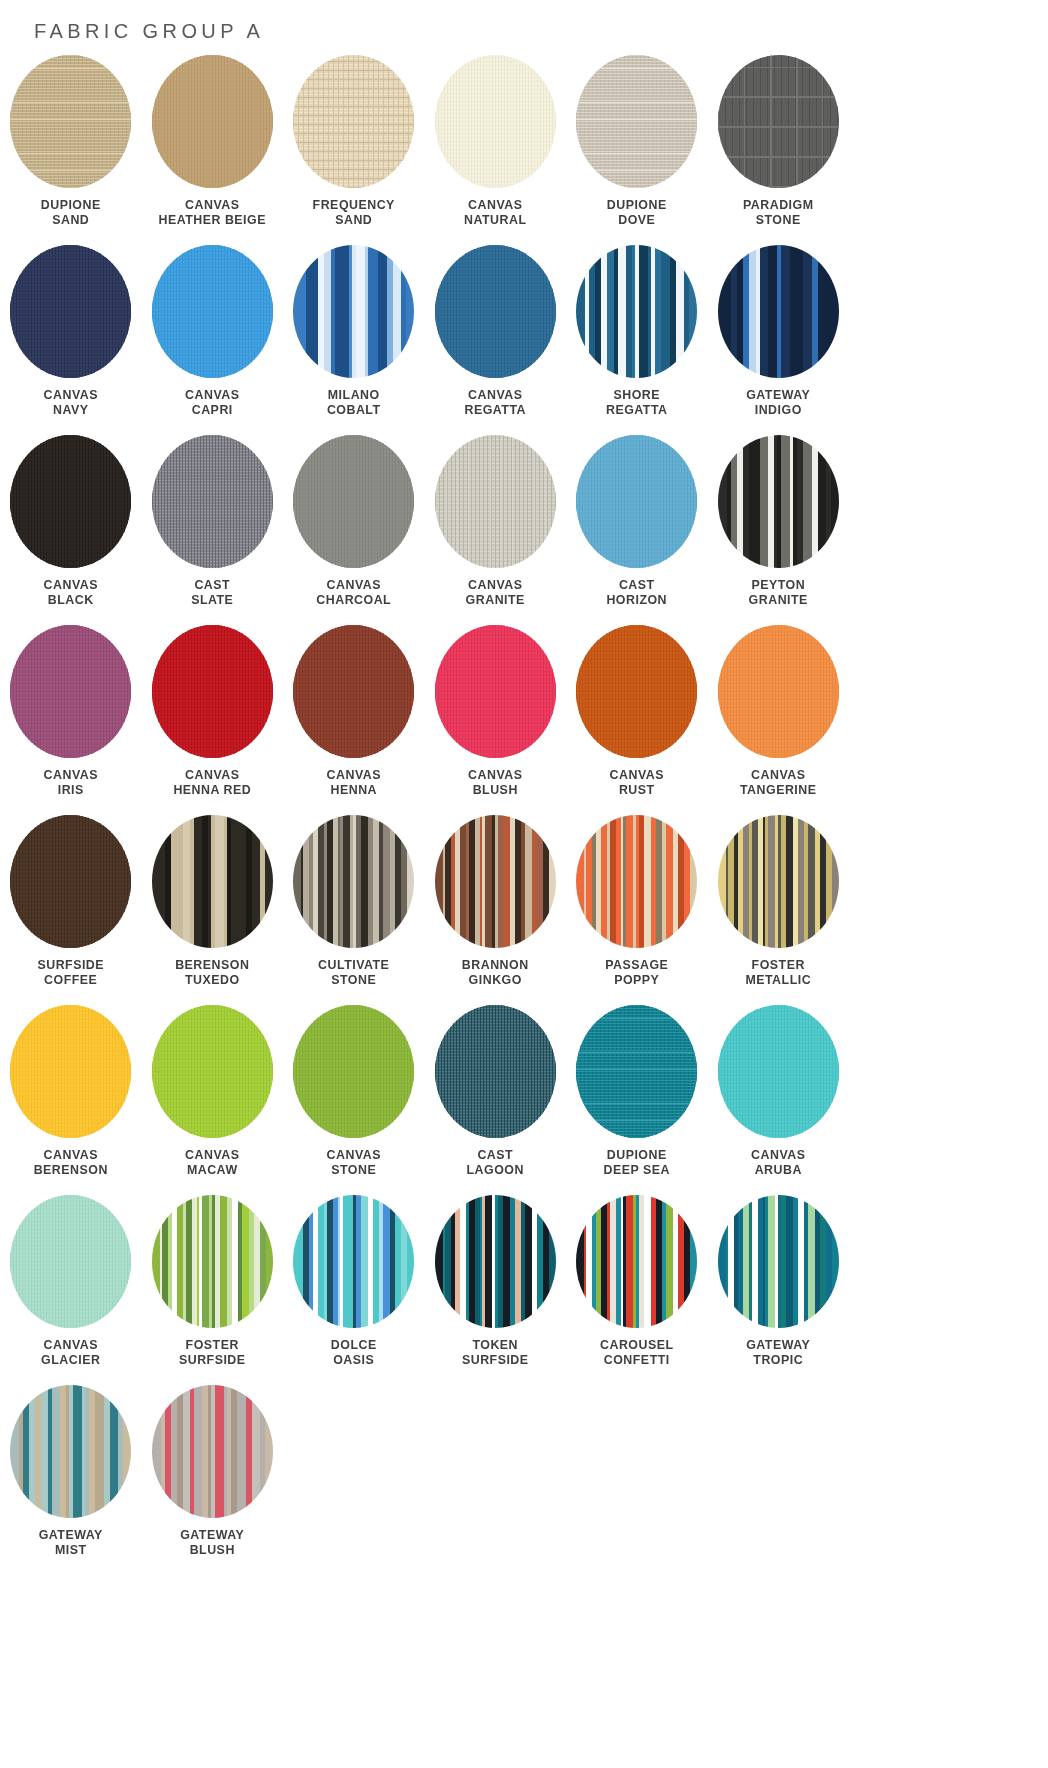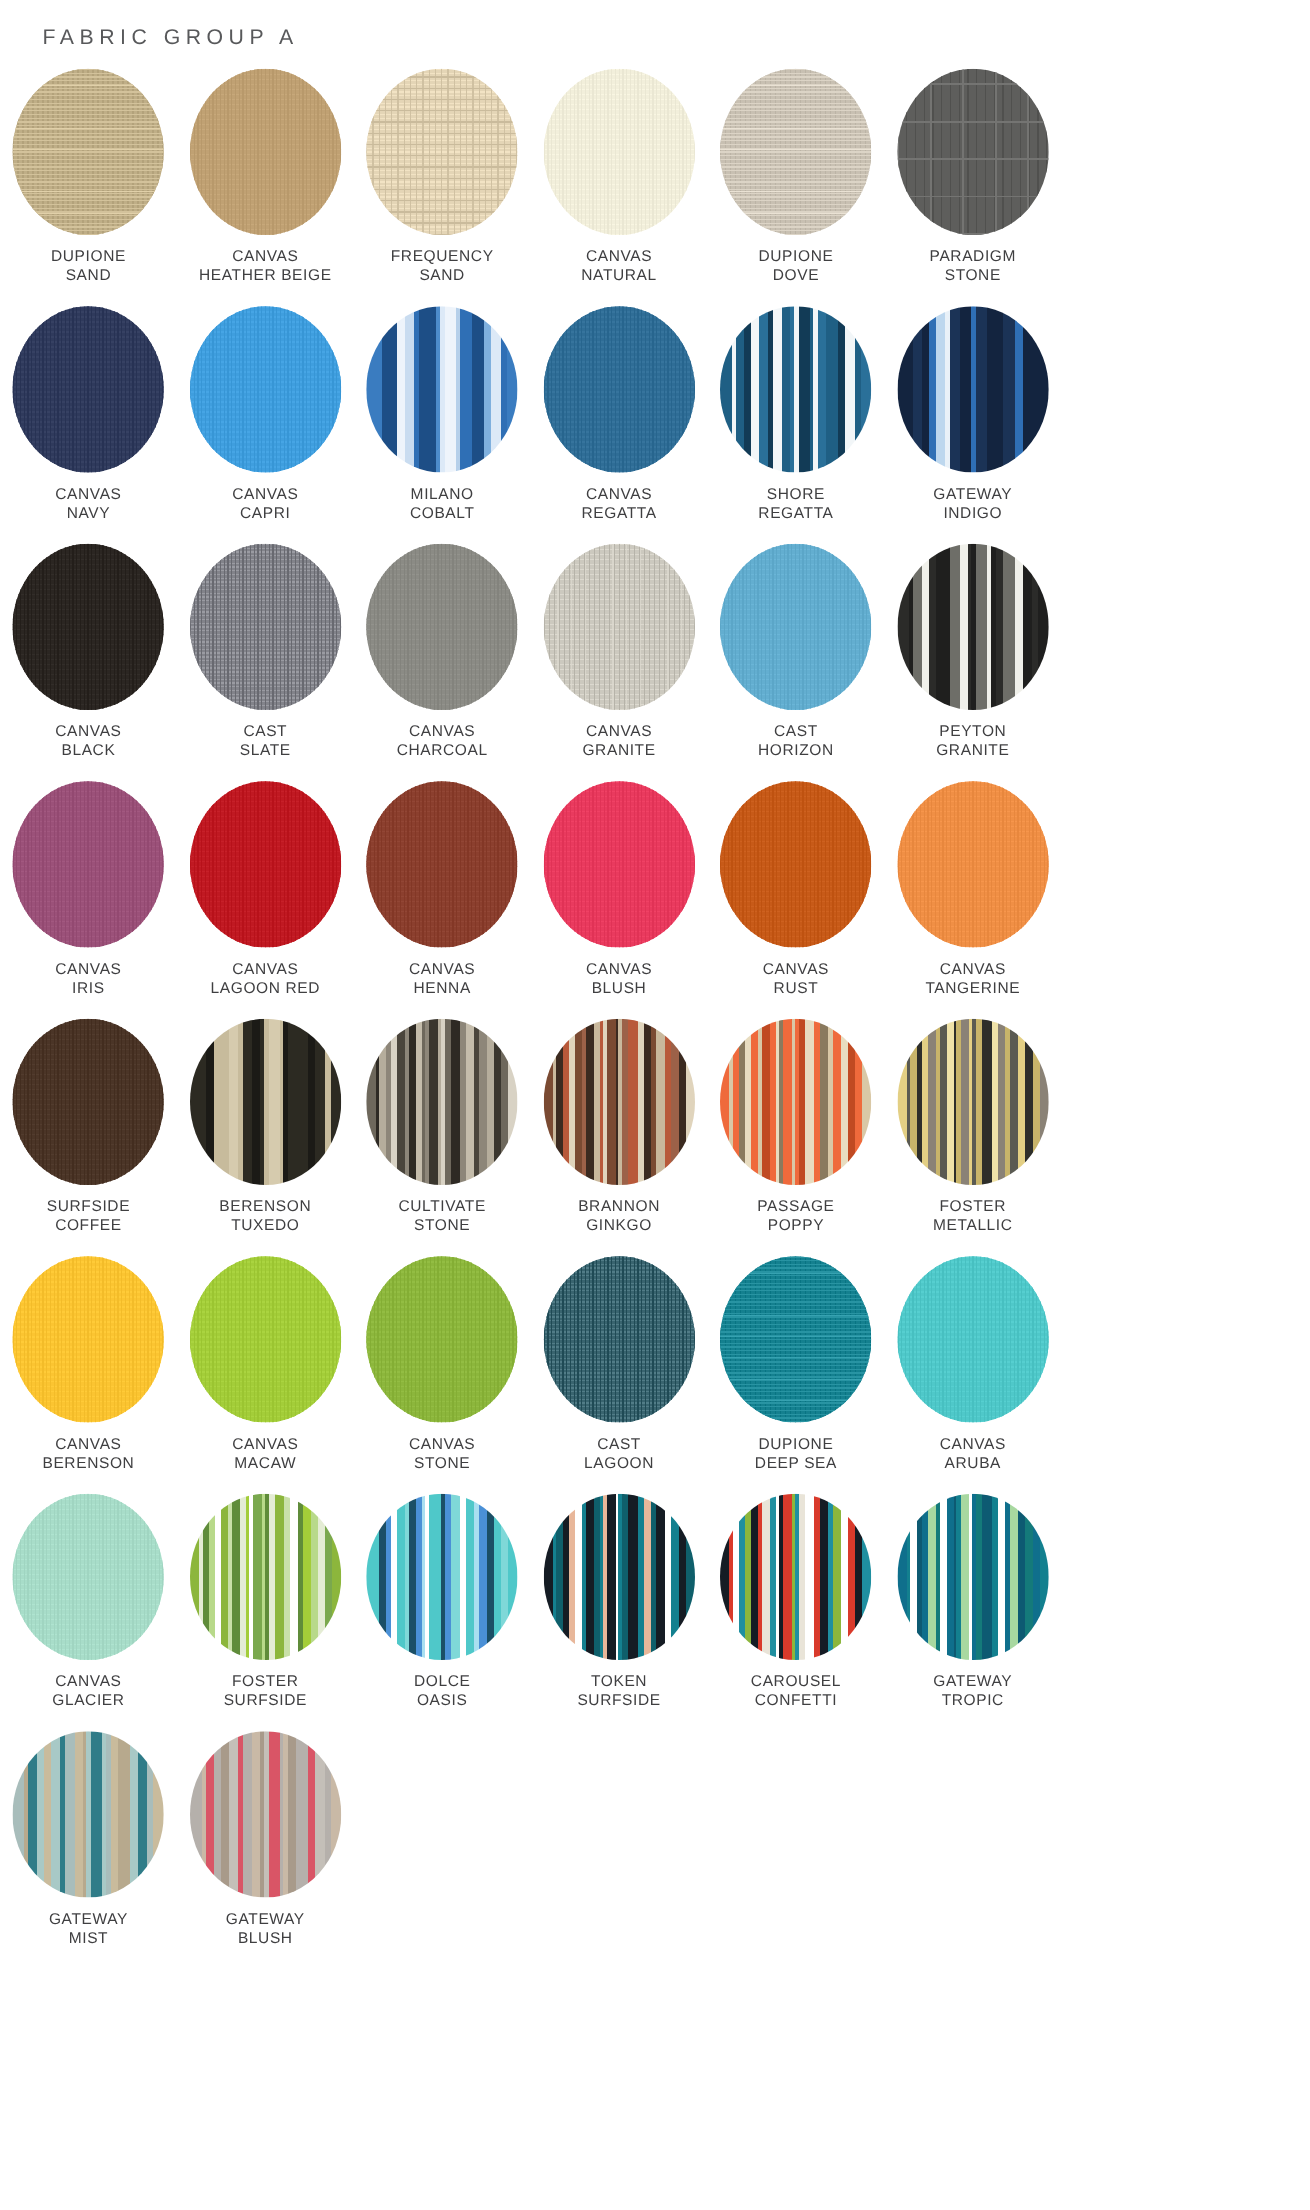--- a/index.html
+++ b/index.html
@@ -14,32 +14,33 @@
     position: relative;
     width: 1048px;
     height: 1768px;
     background: #ffffff;
     padding: 0;
   }
   .page-title {
     position: absolute;
     left: 34px;
     top: 20px;
-    font-size: 17px;
+    font-size: 20px;
     letter-spacing: 4.4px;
     color: #58595b;
     font-weight: 400;
     font-family: "Liberation Sans", sans-serif;
     white-space: nowrap;
   }
   .grid {
     position: absolute;
     left: 0;
     top: 55px;
     width: 964px;
+    font-weight: bold;
   }
   .row {
     display: flex;
     width: 1048px;
     height: 190px;
   }
   .cell {
     width: 141.5px;
     margin-left: 0;
     display: flex;
@@ -300,21 +301,21 @@
             </div>
           </div>
         </div>
         <div class="cell">
           <div class="cell-inner">
             <div class="swatch">
               <div class="tex" style="background: repeating-linear-gradient(90deg, rgb(184, 17, 26) 0px, rgb(184, 17, 26) 1px, transparent 1px, transparent 3px), repeating-linear-gradient(0deg, rgb(199, 32, 41) 0px, rgb(199, 32, 41) 1px, transparent 1px, transparent 4px), rgb(192, 25, 34);"></div>
             </div>
             <div class="label">
               <span class="l1">CANVAS</span>
-              <span class="l2">LAGOON RED</span>
+              <span class="l2">HENNA RED</span>
             </div>
           </div>
         </div>
         <div class="cell">
           <div class="cell-inner">
             <div class="swatch">
               <div class="tex" style="background: repeating-linear-gradient(90deg, rgb(131, 55, 38) 0px, rgb(131, 55, 38) 1px, transparent 1px, transparent 3px), repeating-linear-gradient(0deg, rgb(146, 70, 53) 0px, rgb(146, 70, 53) 1px, transparent 1px, transparent 4px), rgb(139, 63, 46);"></div>
             </div>
             <div class="label">
               <span class="l1">CANVAS</span>

